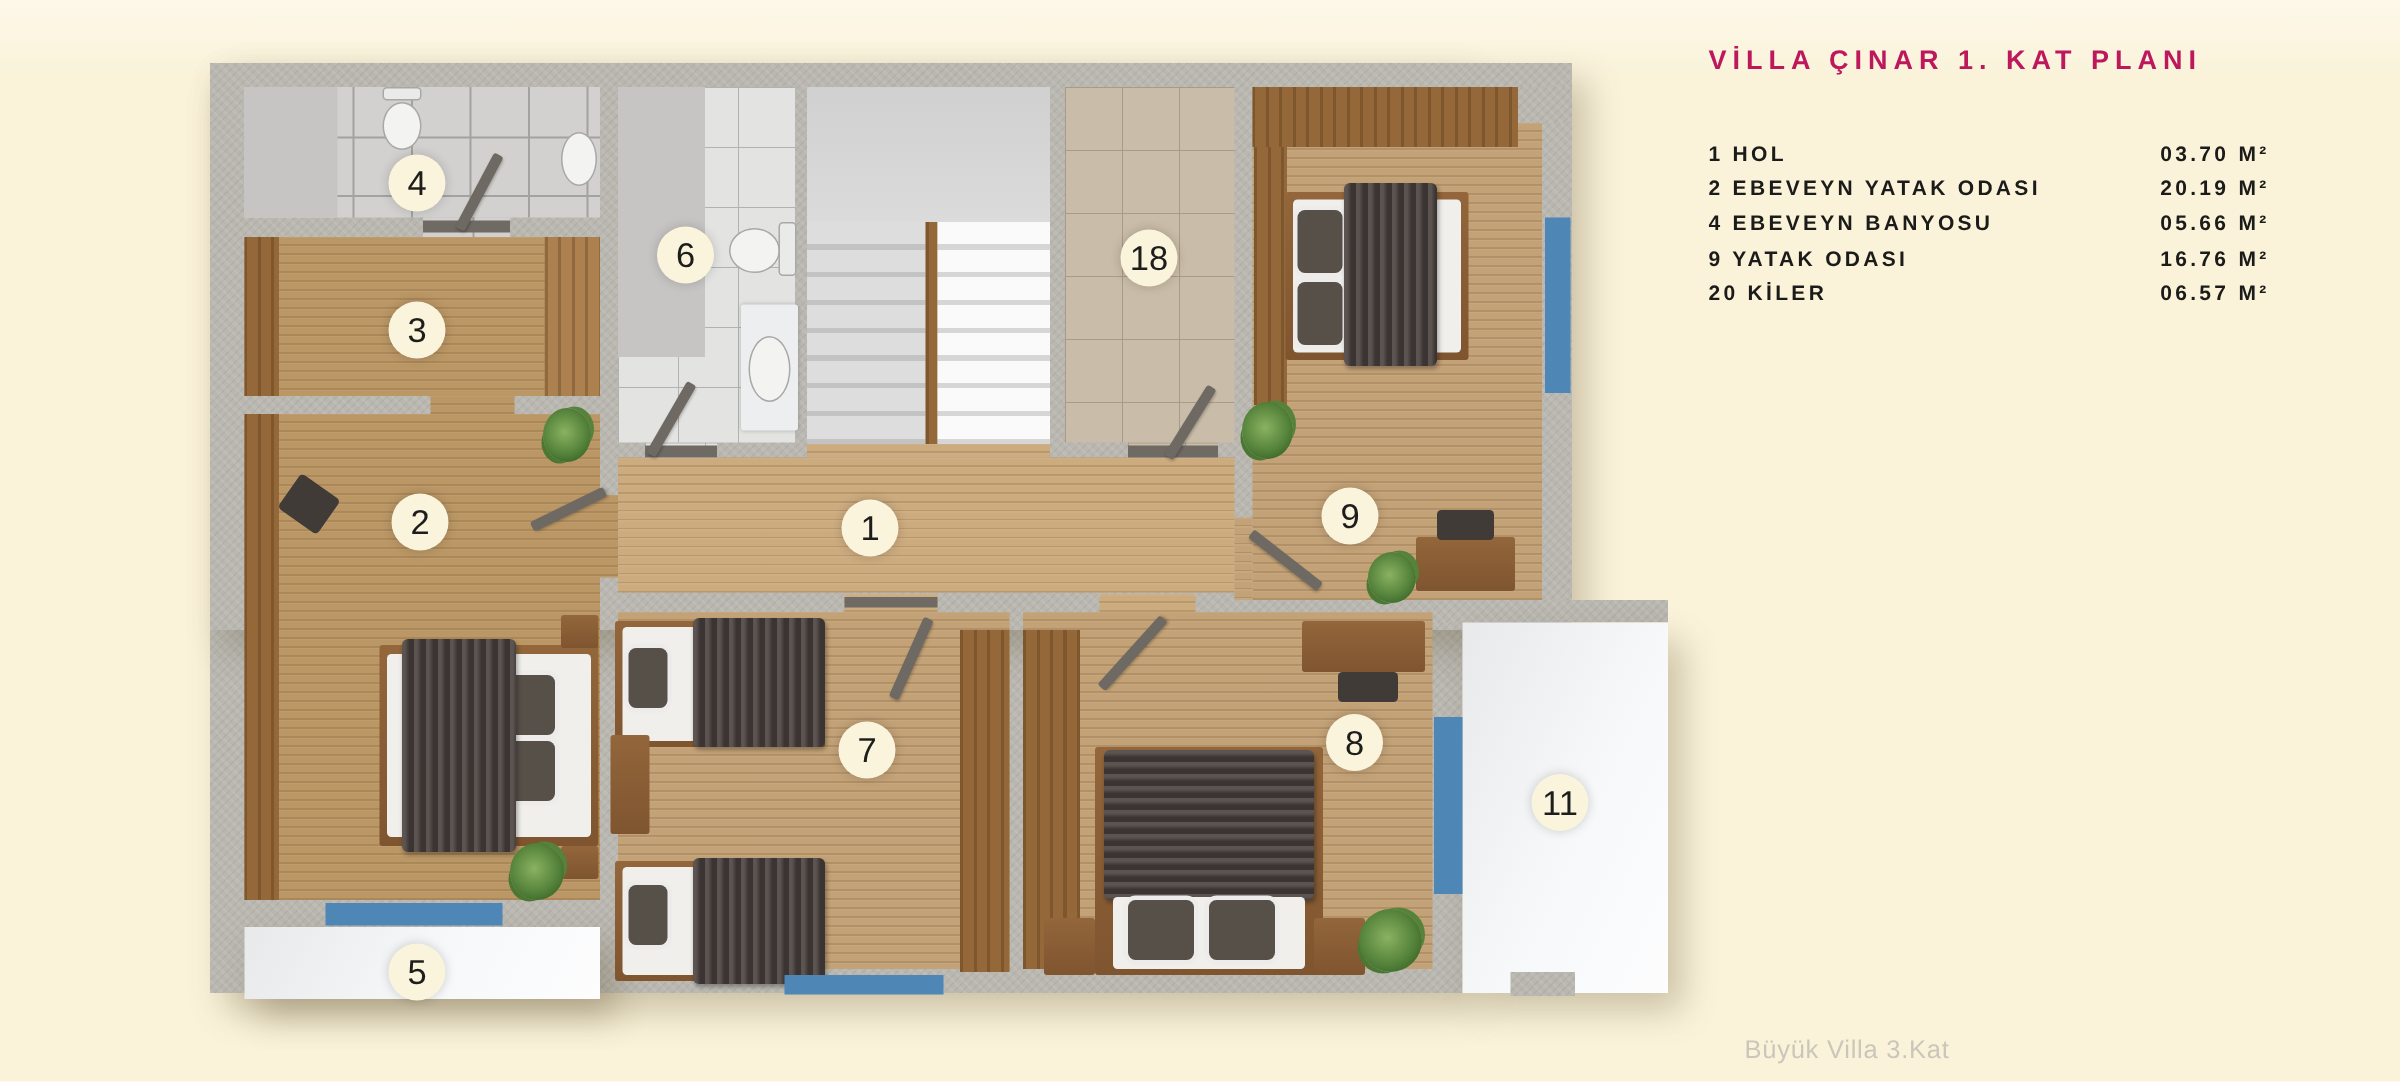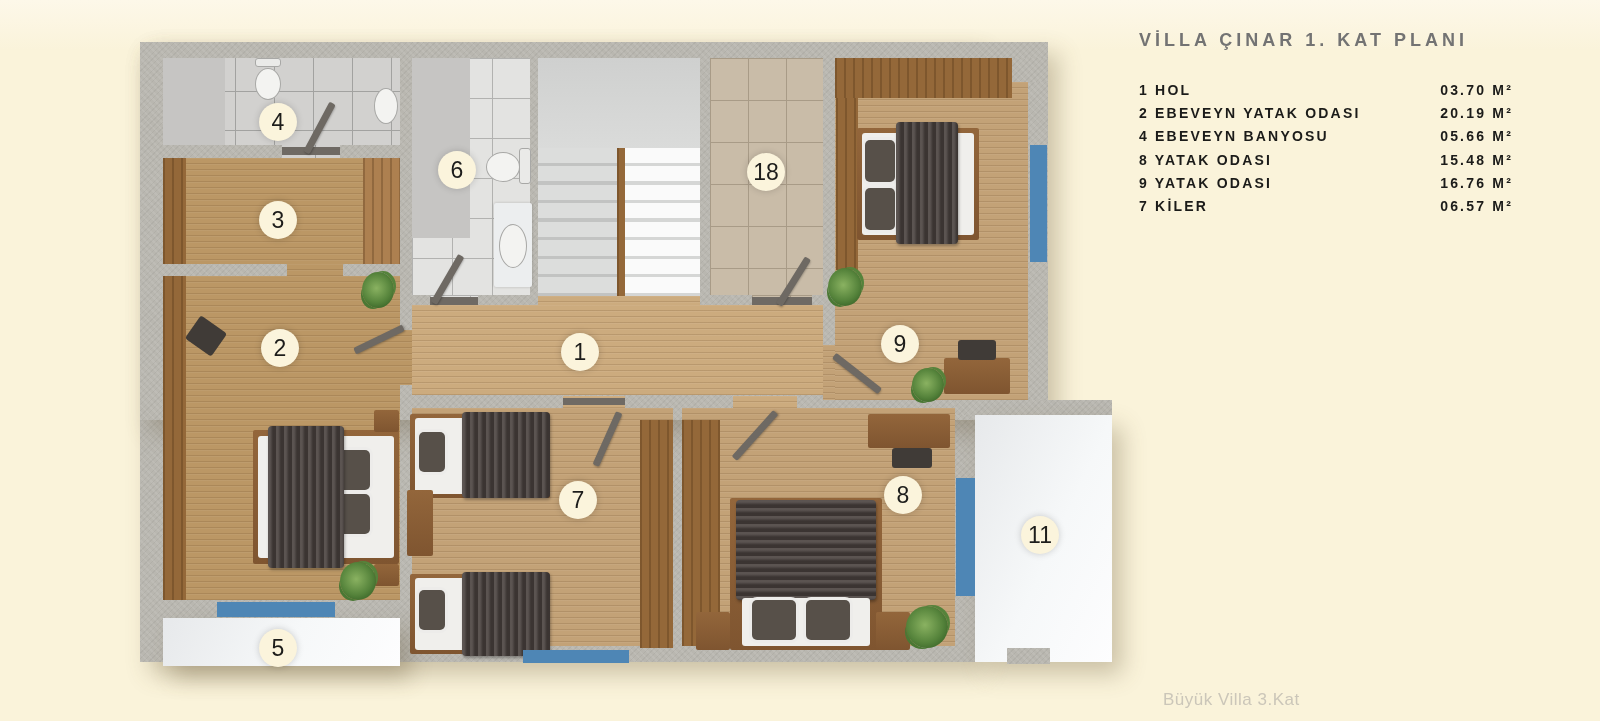--- a/index.html
+++ b/index.html
@@ -45,24 +45,24 @@
   .leaf{background:#6e6963;border-radius:2px;box-shadow:1px 1px 2px rgba(0,0,0,.25);}
   .plant{background:radial-gradient(circle at 45% 45%,#8ab261,#55833b 55%,#416d2d 75%);border-radius:50%;
          box-shadow:5px -4px 0 -3px #55833b,-5px 5px 0 -4px #4a7834;}
   .blue{background:#4e86b5;}
   
   .badge{position:absolute;min-width:38px;height:38px;border-radius:19px;background:#fbf4dc;
     display:flex;align-items:center;justify-content:center;transform:translate(-50%,-50%);
     font-size:23px;color:#1d1d1b;box-shadow:0 0 7px rgba(0,0,0,.18);padding:0 2px;box-sizing:border-box;}
   
   .legend{position:absolute;left:1139px;top:30px;width:374px;}
-  .legend h1{margin:0 0 31px 0;font-size:18px;font-weight:bold;letter-spacing:4px;color:#737373;white-space:nowrap;}
+  .legend h1{margin:0 0 31px 0;font-size:18px;font-weight:bold;letter-spacing:4px;color:#be185d;white-space:nowrap;}
   .lrow{display:flex;justify-content:space-between;align-items:baseline;height:23.2px;
         font-size:14px;font-weight:bold;letter-spacing:2.2px;color:#1b1b19;white-space:nowrap;}
-  .lname{overflow:hidden;}
+  .lname{overflow:hidden;margin-top:12px;}
   .larea{margin-left:16px;}
   .footer{position:absolute;left:1163px;top:690px;font-size:17px;color:#cbc6b9;letter-spacing:.5px;}
 </style>
 </head>
 <body>
 
 <div id="plan" class="abs" style="left:0;top:0;width:1130px;height:721px">
 
   <div class="abs wall shad" style="left:140px;top:42px;width:835px;height:620px"></div>
   <div class="abs wall shad" style="left:140px;top:42px;width:908px;height:378px"></div>
@@ -194,27 +194,23 @@
       </div>
       <div class="lrow">
         <span class="lname">2 EBEVEYN YATAK ODASI</span>
         <span class="larea">20.19 M²</span>
       </div>
       <div class="lrow">
         <span class="lname">4 EBEVEYN BANYOSU</span>
         <span class="larea">05.66 M²</span>
       </div>
       <div class="lrow">
-        <span class="lname">8 YATAK ODASI</span>
-        <span class="larea">15.48 M²</span>
-      </div>
-      <div class="lrow">
         <span class="lname">9 YATAK ODASI</span>
         <span class="larea">16.76 M²</span>
       </div>
       <div class="lrow">
-        <span class="lname">7 KİLER</span>
+        <span class="lname">20 KİLER</span>
         <span class="larea">06.57 M²</span>
       </div>
     </div>
 </div>
 
 <div class="footer">Büyük Villa 3.Kat</div>
 
 </body></html>

